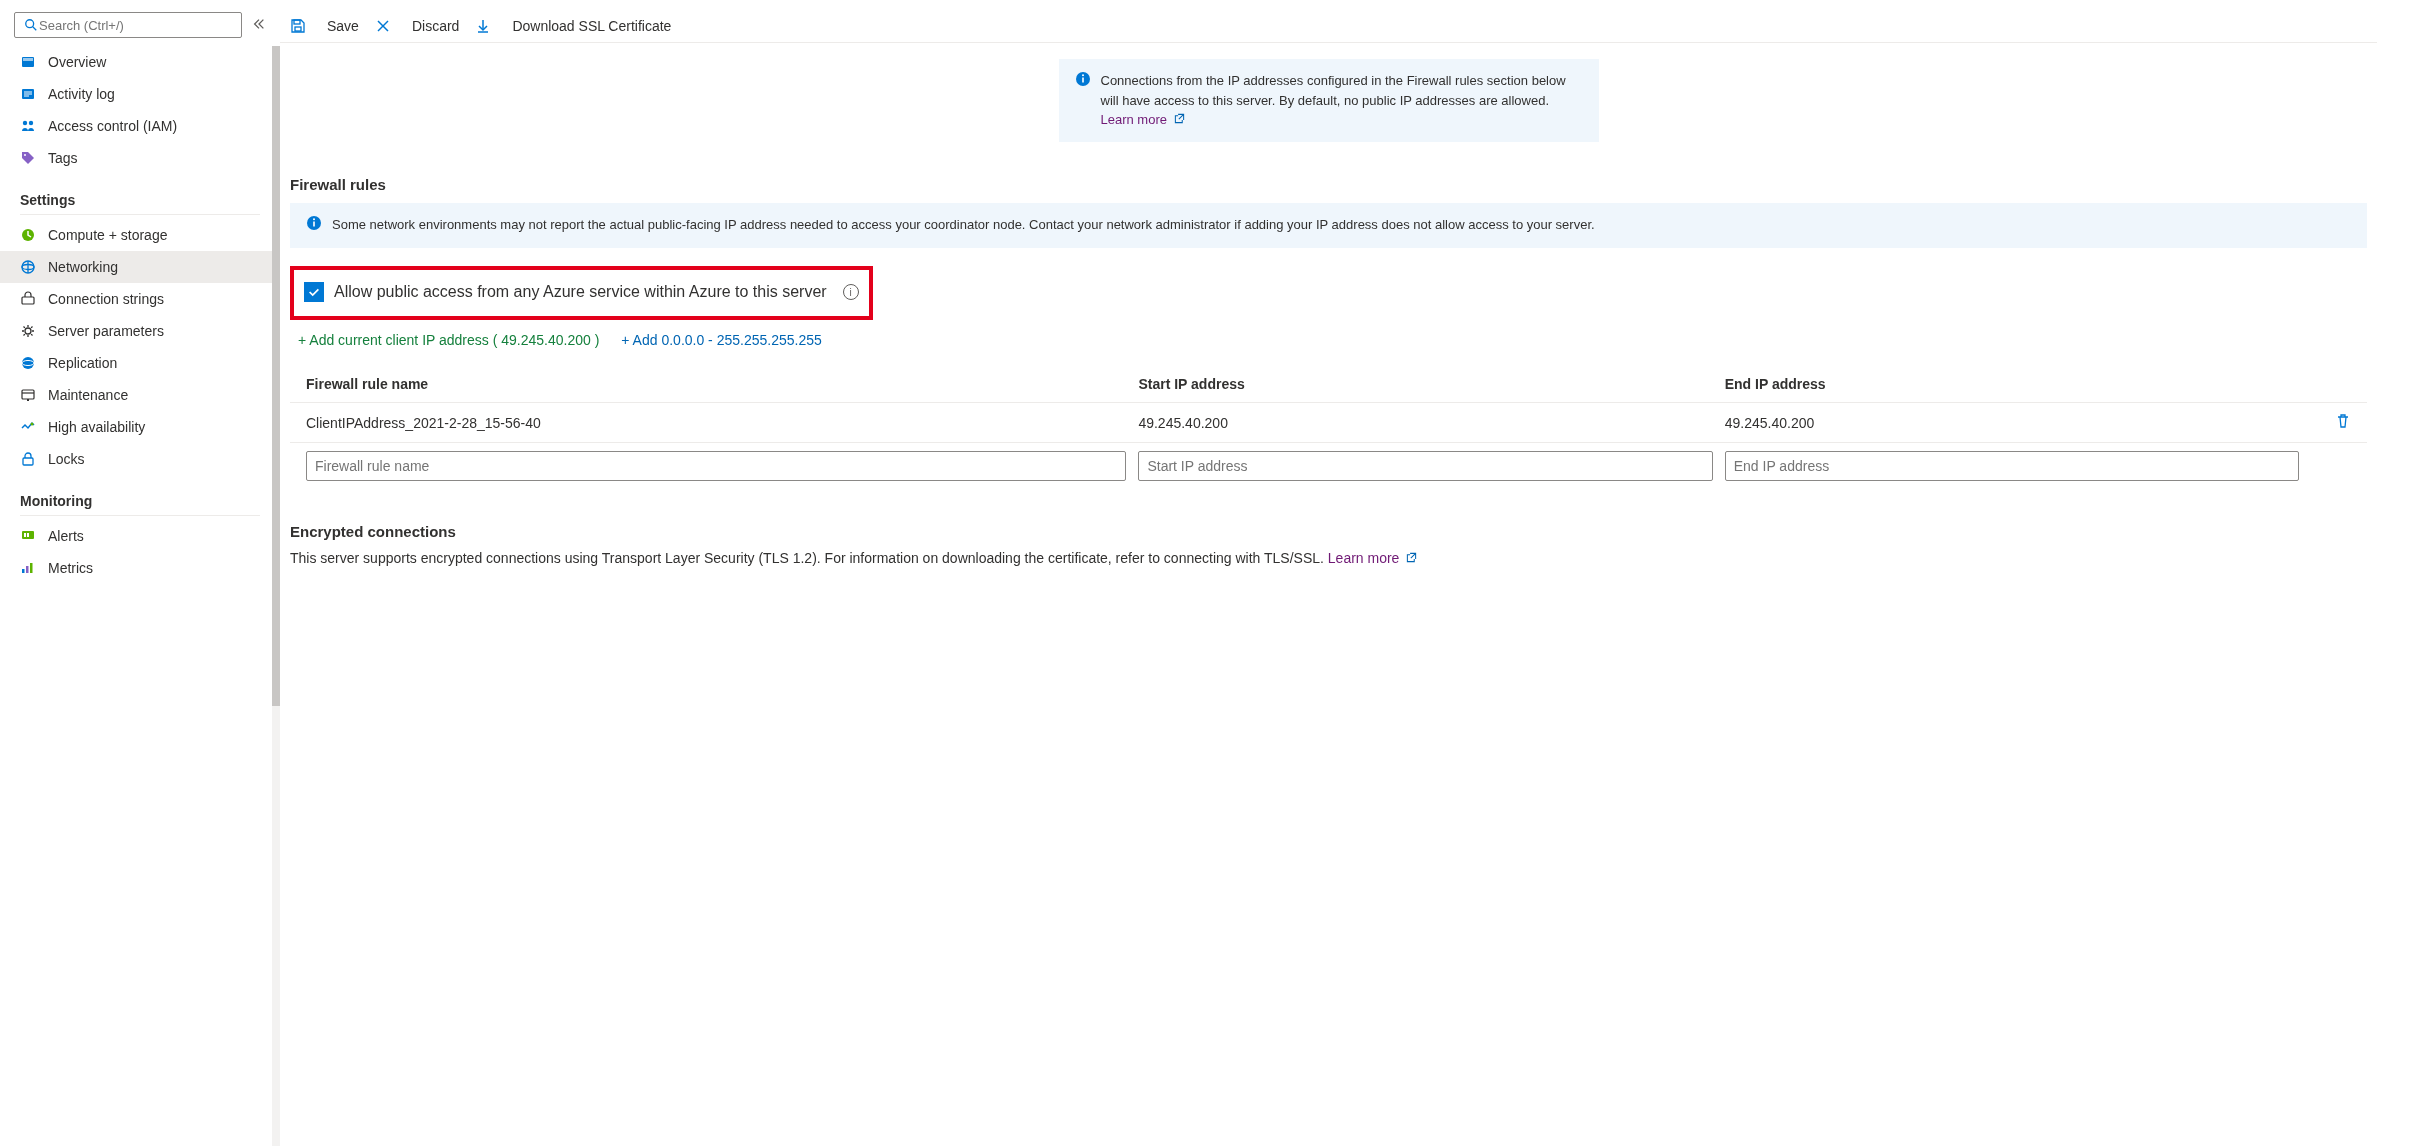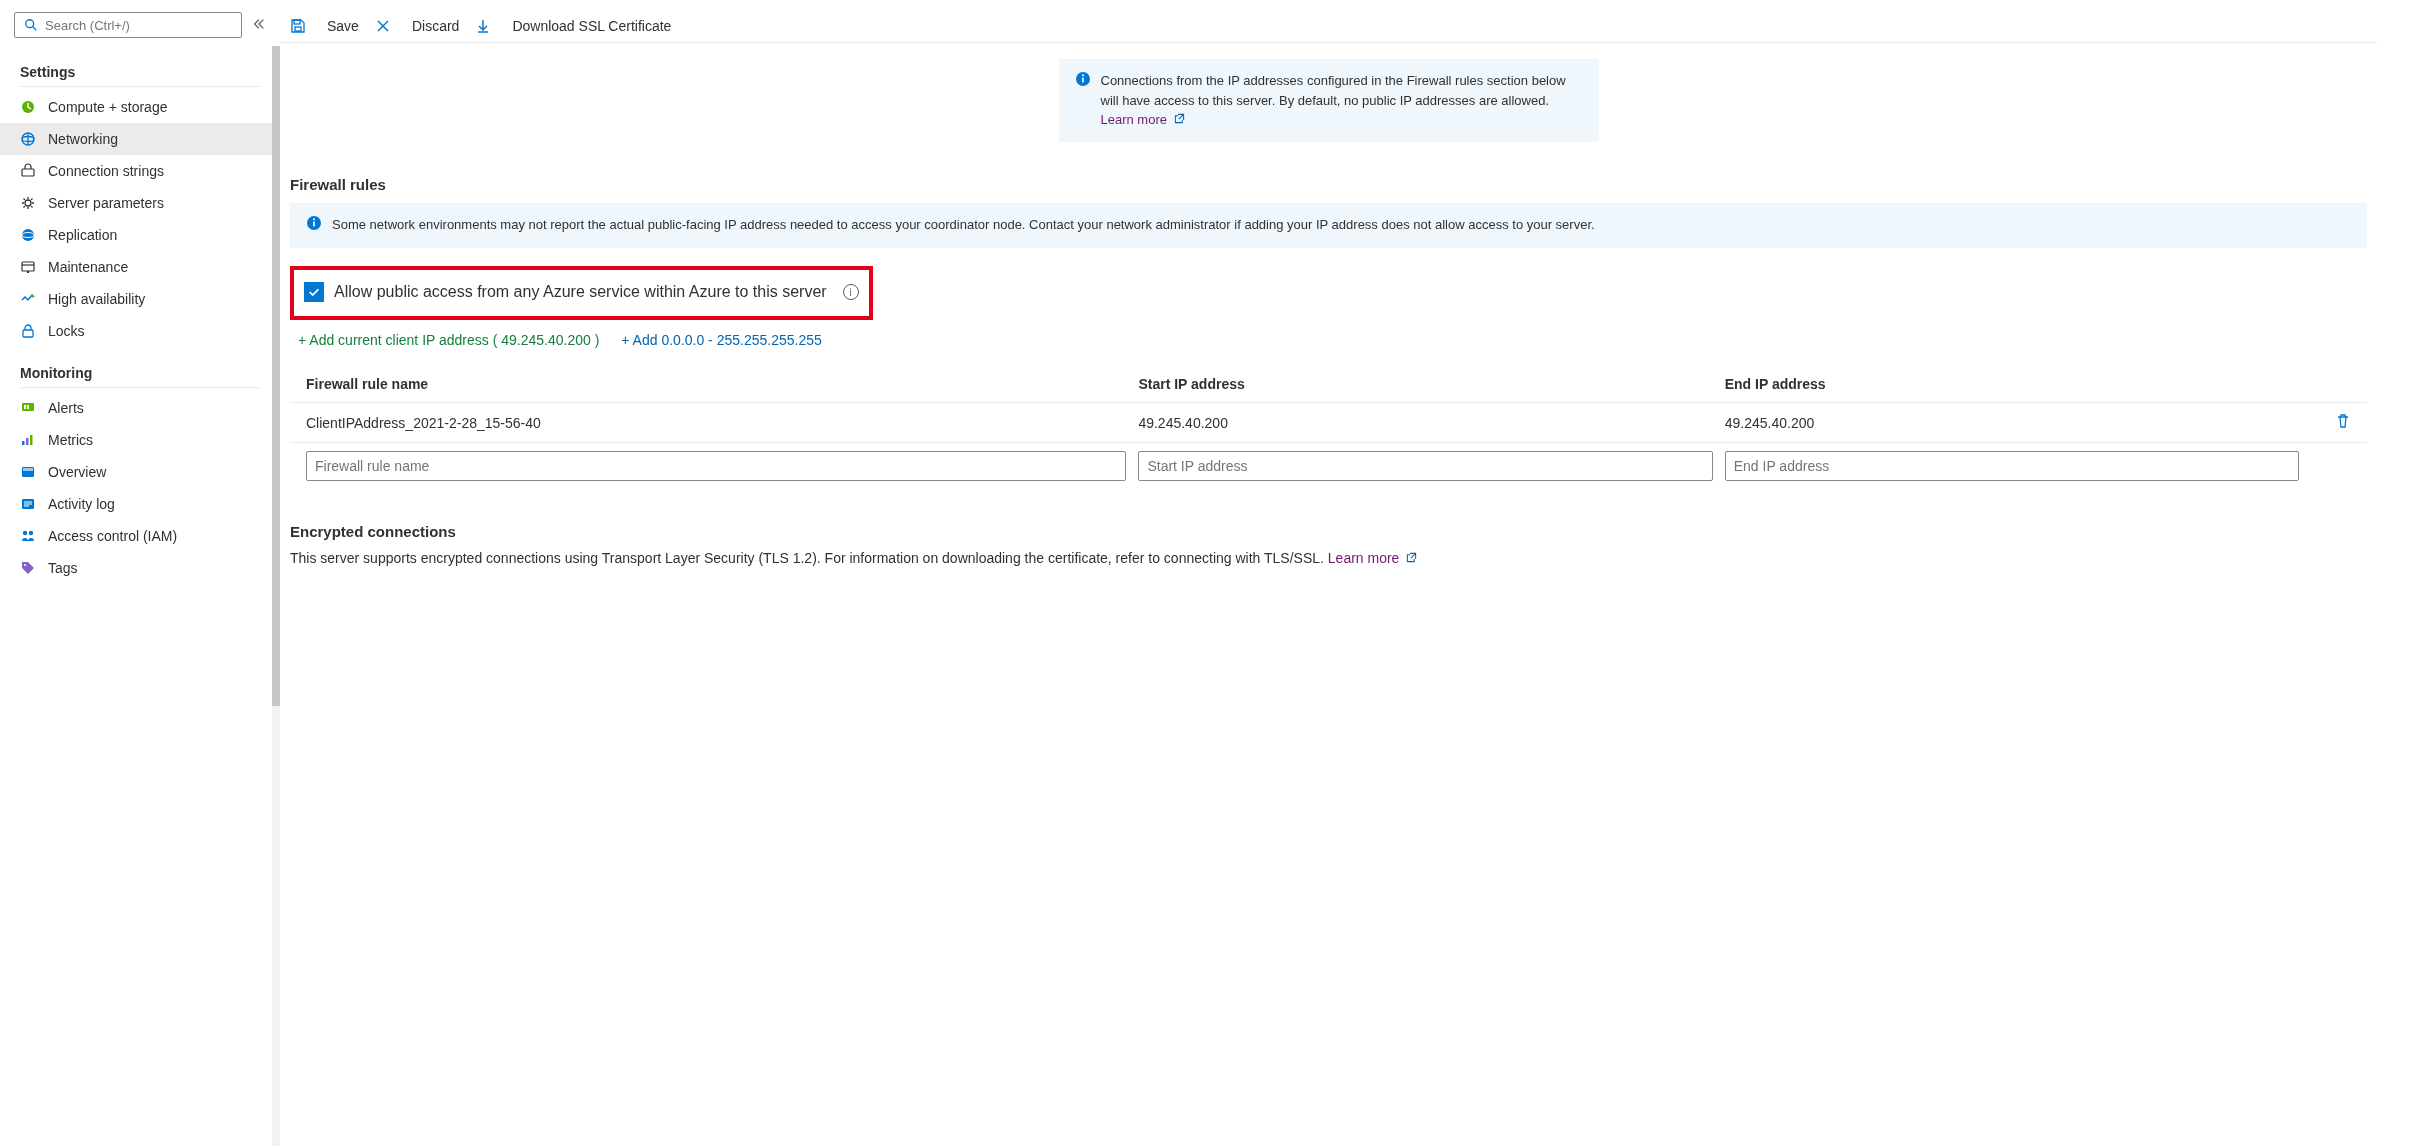--- a/index.html
+++ b/index.html
@@ -27,21 +27,20 @@
     gap: 10px;
   }
   .search-box {
     flex: 1;
     display: flex;
     align-items: center;
     border: 1px solid #8a8886;
     border-radius: 2px;
     height: 26px;
     padding: 0 8px;
-    gap: 6px;
   }
   .search-box input {
     border: none;
     outline: none;
     font-size: 13px;
     flex: 1;
     color: #605e5c;
   }
   .dbl-chevron { color: #605e5c; cursor: pointer; }
 
@@ -213,120 +212,20 @@
       </div>
       <span class="dbl-chevron">
         <svg width="14" height="14" viewBox="0 0 16 16">
             <path d="M8 3 L3 8 L8 13" fill="none" stroke="#605e5c" stroke-width="1.5"></path>
             <path d="M13 3 L8 8 L13 13" fill="none" stroke="#605e5c" stroke-width="1.5"></path>
           </svg>
       </span>
     </div>
 
     <div class="nav-scroll">
-      <div id="nav-sections">
-          <div class="nav-section">Settings</div>
-          <div class="nav-section-underline"></div>
-          <div class="nav-item">
-            <span class="nav-icon">
-              <svg width="16" height="16" viewBox="0 0 16 16">
-                <circle cx="8" cy="8" r="6" fill="#5db300"></circle>
-                <path d="M8 4v4l3 2" stroke="#fff" stroke-width="1.5" fill="none"></path>
-              </svg>
-            </span>
-            <span>Compute + storage</span>
-          </div>
-          <div class="nav-item active">
-            <span class="nav-icon">
-              <svg width="16" height="16" viewBox="0 0 16 16">
-                <circle cx="8" cy="8" r="6" fill="none" stroke="#0078d4" stroke-width="1.3"></circle>
-                <ellipse cx="8" cy="8" rx="6" ry="2.5" fill="none" stroke="#0078d4" stroke-width="1.3"></ellipse>
-                <line x1="8" y1="2" x2="8" y2="14" stroke="#0078d4" stroke-width="1.3"></line>
-              </svg>
-            </span>
-            <span>Networking</span>
-          </div>
-          <div class="nav-item">
-            <span class="nav-icon">
-              <svg width="16" height="16" viewBox="0 0 16 16">
-                <rect x="2" y="6" width="12" height="7" rx="1" fill="none" stroke="#323130" stroke-width="1.2"></rect>
-                <path d="M5 6V4a3 3 0 016 0v2" fill="none" stroke="#323130" stroke-width="1.2"></path>
-              </svg>
-            </span>
-            <span>Connection strings</span>
-          </div>
-          <div class="nav-item">
-            <span class="nav-icon">
-              <svg width="16" height="16" viewBox="0 0 16 16">
-                <circle cx="8" cy="8" r="3" fill="none" stroke="#323130" stroke-width="1.3"></circle>
-                <path d="M8 2v2M8 12v2M2 8h2M12 8h2M3.5 3.5l1.4 1.4M11.1 11.1l1.4 1.4M3.5 12.5l1.4-1.4M11.1 4.9l1.4-1.4" stroke="#323130" stroke-width="1.3"></path>
-              </svg>
-            </span>
-            <span>Server parameters</span>
-          </div>
-          <div class="nav-item">
-            <span class="nav-icon">
-              <svg width="16" height="16" viewBox="0 0 16 16">
-                <circle cx="8" cy="8" r="6" fill="#0078d4"></circle>
-                <ellipse cx="8" cy="8" rx="6" ry="2.5" fill="none" stroke="#fff" stroke-width="1"></ellipse>
-              </svg>
-            </span>
-            <span>Replication</span>
-          </div>
-          <div class="nav-item">
-            <span class="nav-icon">
-              <svg width="16" height="16" viewBox="0 0 16 16">
-                <rect x="2" y="3" width="12" height="9" rx="1" fill="none" stroke="#323130" stroke-width="1.2"></rect>
-                <line x1="2" y1="6" x2="14" y2="6" stroke="#323130" stroke-width="1.2"></line>
-                <rect x="7" y="12" width="2" height="2" fill="#323130"></rect>
-              </svg>
-            </span>
-            <span>Maintenance</span>
-          </div>
-          <div class="nav-item">
-            <span class="nav-icon">
-              <svg width="16" height="16" viewBox="0 0 16 16">
-                <path d="M2 9l3-3 3 3 4-5 2 2" fill="none" stroke="#0078d4" stroke-width="1.5"></path>
-                <circle cx="12" cy="5" r="1.5" fill="#5db300"></circle>
-              </svg>
-            </span>
-            <span>High availability</span>
-          </div>
-          <div class="nav-item">
-            <span class="nav-icon">
-              <svg width="16" height="16" viewBox="0 0 16 16">
-                <rect x="3" y="7" width="10" height="7" rx="1" fill="none" stroke="#0078d4" stroke-width="1.3"></rect>
-                <path d="M5 7V5a3 3 0 016 0v2" fill="none" stroke="#0078d4" stroke-width="1.3"></path>
-              </svg>
-            </span>
-            <span>Locks</span>
-          </div>
-          <div class="nav-section">Monitoring</div>
-          <div class="nav-section-underline"></div>
-          <div class="nav-item">
-            <span class="nav-icon">
-              <svg width="16" height="16" viewBox="0 0 16 16">
-                <rect x="2" y="3" width="12" height="8" rx="1" fill="#5db300"></rect>
-                <rect x="4" y="5" width="2" height="4" fill="#fff"></rect>
-                <rect x="7" y="5" width="2" height="4" fill="#fff"></rect>
-              </svg>
-            </span>
-            <span>Alerts</span>
-          </div>
-          <div class="nav-item">
-            <span class="nav-icon">
-              <svg width="16" height="16" viewBox="0 0 16 16">
-                <rect x="2" y="9" width="2.5" height="4" fill="#0078d4"></rect>
-                <rect x="6" y="6" width="2.5" height="7" fill="#8661c5"></rect>
-                <rect x="10" y="3" width="2.5" height="10" fill="#5db300"></rect>
-              </svg>
-            </span>
-            <span>Metrics</span>
-          </div>
-        </div>
       <div id="nav-top">
           <div class="nav-item">
             <span class="nav-icon">
               <svg width="16" height="16" viewBox="0 0 16 16">
                 <rect x="2" y="3" width="12" height="10" rx="1" fill="#0078d4"></rect>
                 <rect x="3" y="4" width="10" height="3" fill="#fff" opacity="0.6"></rect>
               </svg>
             </span>
             <span>Overview</span>
           </div>
@@ -353,20 +252,120 @@
             <span>Access control (IAM)</span>
           </div>
           <div class="nav-item">
             <span class="nav-icon">
               <svg width="16" height="16" viewBox="0 0 16 16">
                 <path d="M2 2h6l6 6-6 6-6-6z" fill="#8661c5"></path>
                 <circle cx="5" cy="5" r="1" fill="#fff"></circle>
               </svg>
             </span>
             <span>Tags</span>
+          </div>
+        </div>
+      <div id="nav-sections">
+          <div class="nav-section">Settings</div>
+          <div class="nav-section-underline"></div>
+          <div class="nav-item">
+            <span class="nav-icon">
+              <svg width="16" height="16" viewBox="0 0 16 16">
+                <circle cx="8" cy="8" r="6" fill="#5db300"></circle>
+                <path d="M8 4v4l3 2" stroke="#fff" stroke-width="1.5" fill="none"></path>
+              </svg>
+            </span>
+            <span>Compute + storage</span>
+          </div>
+          <div class="nav-item active">
+            <span class="nav-icon">
+              <svg width="16" height="16" viewBox="0 0 16 16">
+                <circle cx="8" cy="8" r="6" fill="none" stroke="#0078d4" stroke-width="1.3"></circle>
+                <ellipse cx="8" cy="8" rx="6" ry="2.5" fill="none" stroke="#0078d4" stroke-width="1.3"></ellipse>
+                <line x1="8" y1="2" x2="8" y2="14" stroke="#0078d4" stroke-width="1.3"></line>
+              </svg>
+            </span>
+            <span>Networking</span>
+          </div>
+          <div class="nav-item">
+            <span class="nav-icon">
+              <svg width="16" height="16" viewBox="0 0 16 16">
+                <rect x="2" y="6" width="12" height="7" rx="1" fill="none" stroke="#323130" stroke-width="1.2"></rect>
+                <path d="M5 6V4a3 3 0 016 0v2" fill="none" stroke="#323130" stroke-width="1.2"></path>
+              </svg>
+            </span>
+            <span>Connection strings</span>
+          </div>
+          <div class="nav-item">
+            <span class="nav-icon">
+              <svg width="16" height="16" viewBox="0 0 16 16">
+                <circle cx="8" cy="8" r="3" fill="none" stroke="#323130" stroke-width="1.3"></circle>
+                <path d="M8 2v2M8 12v2M2 8h2M12 8h2M3.5 3.5l1.4 1.4M11.1 11.1l1.4 1.4M3.5 12.5l1.4-1.4M11.1 4.9l1.4-1.4" stroke="#323130" stroke-width="1.3"></path>
+              </svg>
+            </span>
+            <span>Server parameters</span>
+          </div>
+          <div class="nav-item">
+            <span class="nav-icon">
+              <svg width="16" height="16" viewBox="0 0 16 16">
+                <circle cx="8" cy="8" r="6" fill="#0078d4"></circle>
+                <ellipse cx="8" cy="8" rx="6" ry="2.5" fill="none" stroke="#fff" stroke-width="1"></ellipse>
+              </svg>
+            </span>
+            <span>Replication</span>
+          </div>
+          <div class="nav-item">
+            <span class="nav-icon">
+              <svg width="16" height="16" viewBox="0 0 16 16">
+                <rect x="2" y="3" width="12" height="9" rx="1" fill="none" stroke="#323130" stroke-width="1.2"></rect>
+                <line x1="2" y1="6" x2="14" y2="6" stroke="#323130" stroke-width="1.2"></line>
+                <rect x="7" y="12" width="2" height="2" fill="#323130"></rect>
+              </svg>
+            </span>
+            <span>Maintenance</span>
+          </div>
+          <div class="nav-item">
+            <span class="nav-icon">
+              <svg width="16" height="16" viewBox="0 0 16 16">
+                <path d="M2 9l3-3 3 3 4-5 2 2" fill="none" stroke="#0078d4" stroke-width="1.5"></path>
+                <circle cx="12" cy="5" r="1.5" fill="#5db300"></circle>
+              </svg>
+            </span>
+            <span>High availability</span>
+          </div>
+          <div class="nav-item">
+            <span class="nav-icon">
+              <svg width="16" height="16" viewBox="0 0 16 16">
+                <rect x="3" y="7" width="10" height="7" rx="1" fill="none" stroke="#0078d4" stroke-width="1.3"></rect>
+                <path d="M5 7V5a3 3 0 016 0v2" fill="none" stroke="#0078d4" stroke-width="1.3"></path>
+              </svg>
+            </span>
+            <span>Locks</span>
+          </div>
+          <div class="nav-section">Monitoring</div>
+          <div class="nav-section-underline"></div>
+          <div class="nav-item">
+            <span class="nav-icon">
+              <svg width="16" height="16" viewBox="0 0 16 16">
+                <rect x="2" y="3" width="12" height="8" rx="1" fill="#5db300"></rect>
+                <rect x="4" y="5" width="2" height="4" fill="#fff"></rect>
+                <rect x="7" y="5" width="2" height="4" fill="#fff"></rect>
+              </svg>
+            </span>
+            <span>Alerts</span>
+          </div>
+          <div class="nav-item">
+            <span class="nav-icon">
+              <svg width="16" height="16" viewBox="0 0 16 16">
+                <rect x="2" y="9" width="2.5" height="4" fill="#0078d4"></rect>
+                <rect x="6" y="6" width="2.5" height="7" fill="#8661c5"></rect>
+                <rect x="10" y="3" width="2.5" height="10" fill="#5db300"></rect>
+              </svg>
+            </span>
+            <span>Metrics</span>
           </div>
         </div>
       <div class="scroll-track"></div>
       <div class="scroll-thumb"></div>
     </div>
   </div>
 
   <div class="main">
 
     <div class="toolbar">

